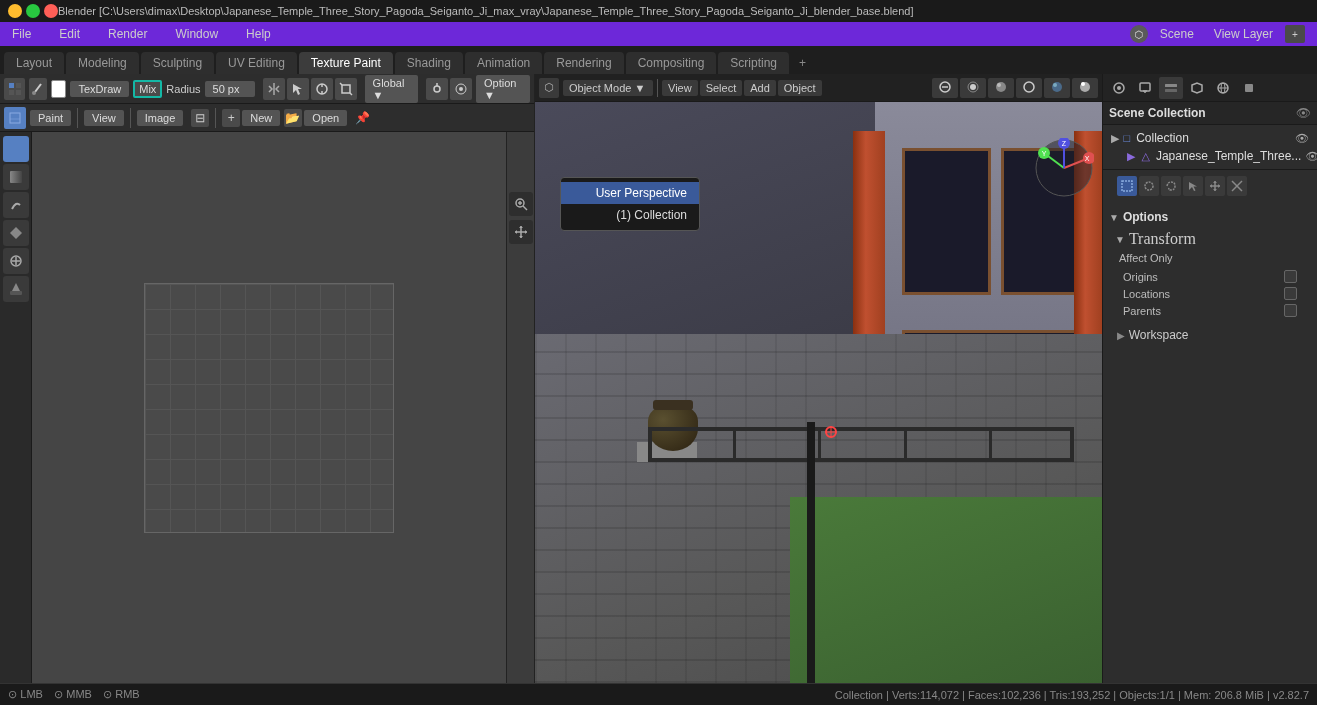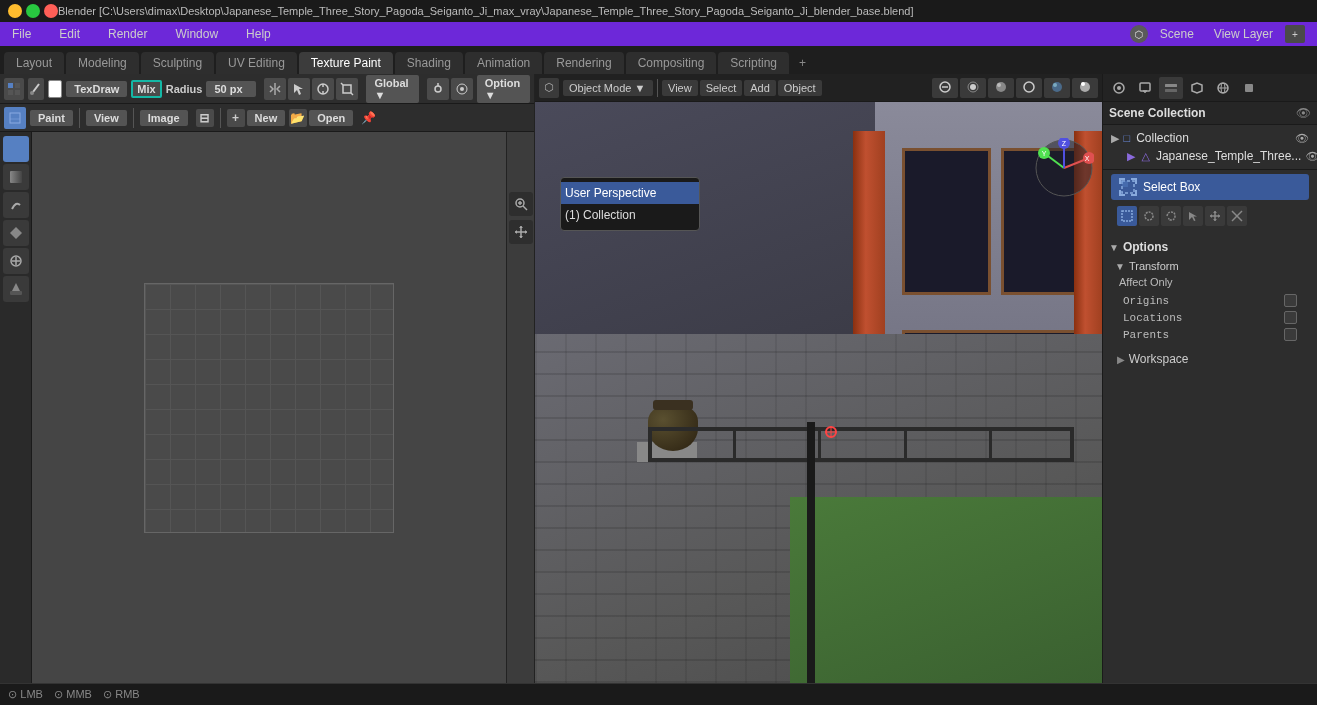--- a/index.html
+++ b/index.html
@@ -96,21 +96,20 @@
       height: calc(705px - 22px - 24px - 28px - 22px);
     }
 
     
     #left-panel {
       width: 535px;
       background: #3c3c3c;
       display: flex;
       flex-direction: column;
       border-right: 1px solid #222;
-      font-weight: bold;
     }
 
     
     #left-toolbar {
       height: 30px;
       background: #2d2d2d;
       display: flex;
       align-items: center;
       padding: 0 4px;
       gap: 4px;
@@ -295,24 +294,25 @@
       top: 80px;
       left: 30px;
       background: #1a1a1a;
       border: 1px solid #555;
       border-radius: 4px;
       padding: 4px 0;
       z-index: 50;
       min-width: 140px;
     }
     .ctx-item {
-      padding: 4px 4px;
+      padding: 4px 12px;
       font-size: 12px;
       color: #ddd;
       cursor: pointer;
+      text-align: right;
     }
     .ctx-item.active { background: #3a5a9a; color: #fff; }
 
     
     #right-panel {
       width: 215px;
       background: #2d2d2d;
       display: flex;
       flex-direction: column;
       border-left: 1px solid #1a1a1a;
@@ -345,21 +345,21 @@
     .section-arrow { font-size: 10px; color: #aaa; }
 
     
     .subsection-header {
       display: flex;
       align-items: center;
       padding: 2px 8px;
       gap: 4px;
       cursor: pointer;
     }
-    .subsection-title { font-size: 11px; color: #ccc; flex: 1; }
+    .subsection-title { font-size: 16px; color: #ccc; flex: 1; font-family: Liberation Serif, serif; }
 
     
     #select-box-area {
       padding: 4px 8px;
     }
     .select-box-btn {
       display: flex;
       align-items: center;
       padding: 4px 8px;
       background: #3a5a9a;
@@ -468,21 +468,21 @@
       gap: 4px;
     }
     .workspace-arrow { font-size: 10px; color: #888; }
     .workspace-title { font-size: 12px; color: #ccc; }
     .checkbox-row {
       display: flex;
       align-items: center;
       justify-content: space-between;
       padding: 2px 4px;
     }
-    .checkbox-label { font-size: 11px; color: #bbb; font-family: Liberation Mono, monospace; }
+    .checkbox-label { font-size: 11px; color: #bbb; }
     .checkbox-box {
       width: 13px;
       height: 13px;
       border: 1px solid #666;
       background: #3a3a3a;
       border-radius: 2px;
     }
 
     
     .options-panel-header {
@@ -914,29 +914,20 @@
         <span style="font-size:11px;color:#8a6adc;margin-right:2px;">▶</span>
         <span style="font-size:11px;color:#8a6adc;margin-right:2px;">△</span>
         <span class="tree-label">Japanese_Temple_Three...</span>
         <span class="tree-eye">👁</span>
       </div>
     </div>
 
     <div id="props-panel">
 
       <div id="select-box-area">
-        <div class="select-box-btn">
-          <div class="select-box-icon">
-            <svg width="14" height="14" viewBox="0 0 14 14">
-              <rect x="1" y="1" width="12" height="12" stroke="#88aadd" stroke-width="1.5" stroke-dasharray="3,2" fill="none"></rect>
-              <rect x="1" y="1" width="6" height="6" fill="rgba(100,150,220,0.3)"></rect>
-            </svg>
-          </div>
-          <span class="select-box-label">Select Box</span>
-        </div>
 
         <div class="tool-icons-row">
           <div class="tir-btn active">
             <svg width="12" height="12" viewBox="0 0 12 12">
                 <rect x="1" y="1" width="10" height="10" stroke="#88aadd" stroke-width="1.5" stroke-dasharray="2,1" fill="none"></rect>
               </svg>
           </div>
           <div class="tir-btn">
             <svg width="12" height="12" viewBox="0 0 12 12">
                 <circle cx="6" cy="6" r="4" stroke="#888" stroke-width="1.5" stroke-dasharray="2,1" fill="none"></circle>
@@ -1011,13 +1002,14 @@
   </div>
 
 </div>
 
 <div id="status-bar">
   <div class="status-left">
     <span style="margin-right:8px;cursor:pointer;">⊙ LMB</span>
     <span style="margin-right:8px;cursor:pointer;">⊙ MMB</span>
     <span style="margin-right:8px;cursor:pointer;">⊙ RMB</span>
   </div>
+  <div class="status-right">Collection | Verts:114,072 | Faces:102,236 | Tris:193,252 | Objects:1/1 | Mem: 206.8 MiB | v2.82.7</div>
 </div>
 
 </body></html>

